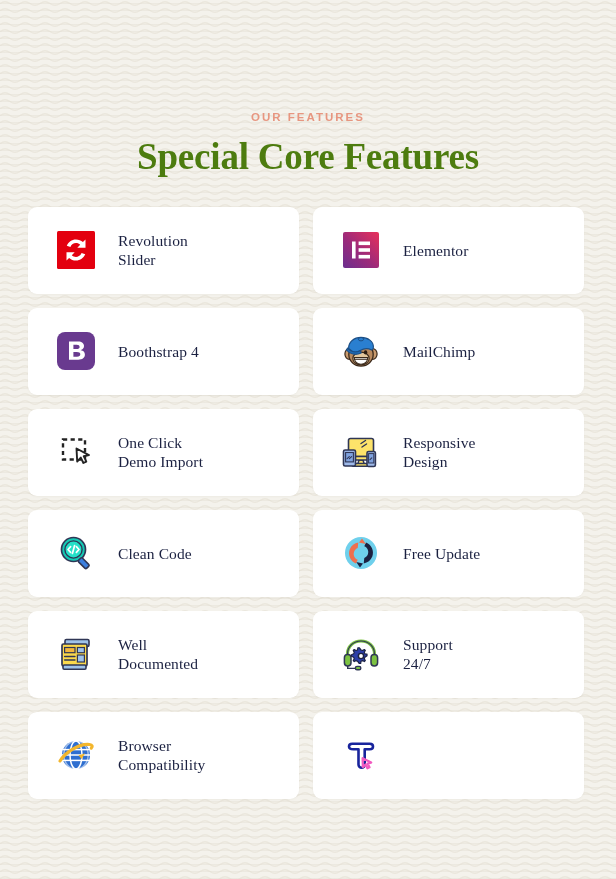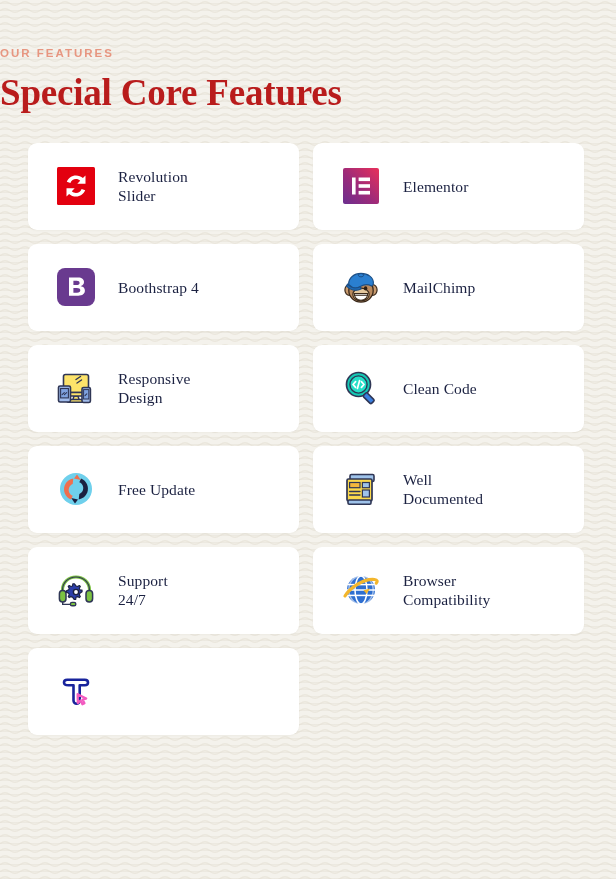--- a/index.html
+++ b/index.html
@@ -25,38 +25,39 @@
     opacity: 0.55;
   }
   .page {
     position: relative;
     z-index: 1;
     width: 616px;
   }
 
   
   .section-head {
-    text-align: left;
-    padding-top: 48px;
+    text-align: center;
+    padding-top: 76px;
+    margin-top: 36px;
   }
   .eyebrow {
     font-family: "Liberation Sans", sans-serif;
     font-size: 11.5px;
     font-weight: bold;
     letter-spacing: 2.0px;
     color: #e79680;
     text-transform: uppercase;
     margin: 0 0 12px 0;
     line-height: 1;
   }
   .headline {
     font-family: "Liberation Serif", serif;
     font-size: 37px;
     font-weight: bold;
-    color: #b91c1c;
+    color: #4d7c0f;
     margin: 0;
     line-height: 1.12;
     letter-spacing: -0.2px;
   }
 
   
   .grid {
     margin: 0;
     padding: 30px 28px 0 28px;
     display: grid;
@@ -181,20 +182,30 @@
 
           <path d="M8.6 18.4c0-6.3 5.3-11 12.4-11s12.4 4.1 12.4 9.5c0 1.6-0.6 2.7-1.8 3.1-4.1-2.2-8.1-1.5-11.3 0.6-3.2 2.1-7.4 2.3-11.7-2.2z" fill="#2a7fd0" stroke="#1c4f86" stroke-width="1.2"></path>
           <path d="M7.4 18.2c3.2 3.4 8 4.9 13 2.5l0.7 2.2c-5.6 2.6-11.2 0.9-14.6-2.7z" fill="#1f6cb8" stroke="#1c4f86" stroke-width="1.1"></path>
           <ellipse cx="21" cy="9.2" rx="2.6" ry="1.7" fill="#2a7fd0" stroke="#1c4f86" stroke-width="1"></ellipse>
         </svg>
       </div>
       <div class="card-title">MailChimp</div>
     </div>
 
 
+    <div class="card">
+      <div class="card-icon">
+        <svg width="38" height="38" viewBox="0 0 38 38">
+          <rect x="6" y="6.5" width="22" height="20" fill="none" stroke="#232323" stroke-width="2.4" stroke-dasharray="4.2 3.4"></rect>
+          <path d="M19.5 15.5l12.5 6.6-5.3 1.1 2.6 5.4-2.9 1.4-2.6-5.4-3.6 3.9z" fill="#ffffff" stroke="#232323" stroke-width="1.9" stroke-linejoin="round"></path>
+        </svg>
+      </div>
+      <div class="card-title">One Click
+Demo Import</div>
+    </div>
 
     <div class="card">
       <div class="card-icon">
         <svg width="42" height="42" viewBox="0 0 42 42">
 
           <rect x="8.5" y="7.5" width="25" height="18" rx="2" fill="#fde36a" stroke="#2f3655" stroke-width="1.6"></rect>
           <path d="M19 29h4l1.2 4h-6.4z" fill="#fde36a" stroke="#2f3655" stroke-width="1.5"></path>
           <rect x="12" y="32.6" width="18" height="2.6" rx="1.2" fill="#fde36a" stroke="#2f3655" stroke-width="1.5"></rect>
           <path d="M8.5 25.5h25v1.8a1.6 1.6 0 0 1-1.6 1.6H10.1a1.6 1.6 0 0 1-1.6-1.6z" fill="#fde36a" stroke="#2f3655" stroke-width="1.5"></path>
           <g stroke="#2f3655" stroke-width="1.4" stroke-linecap="round">

